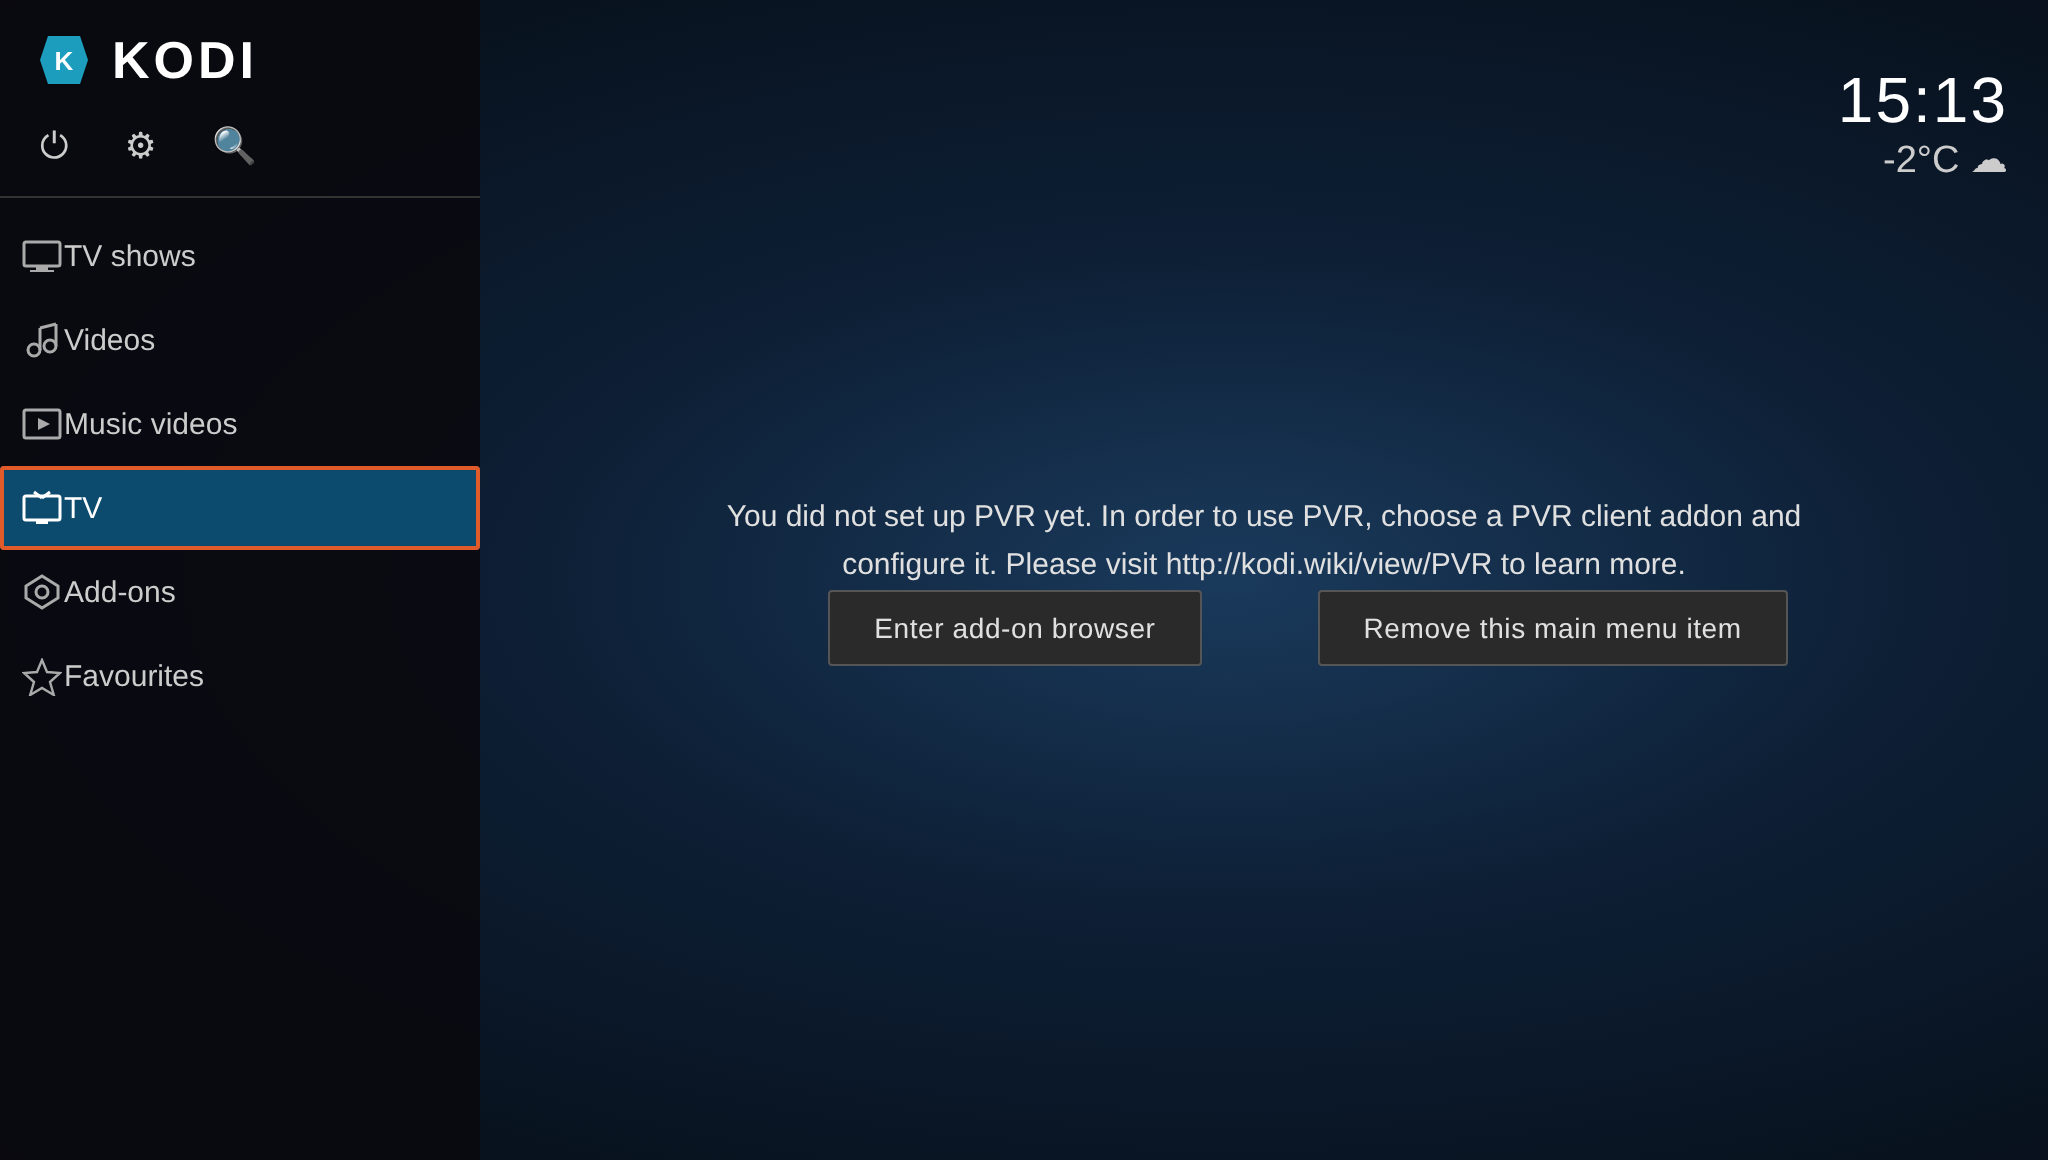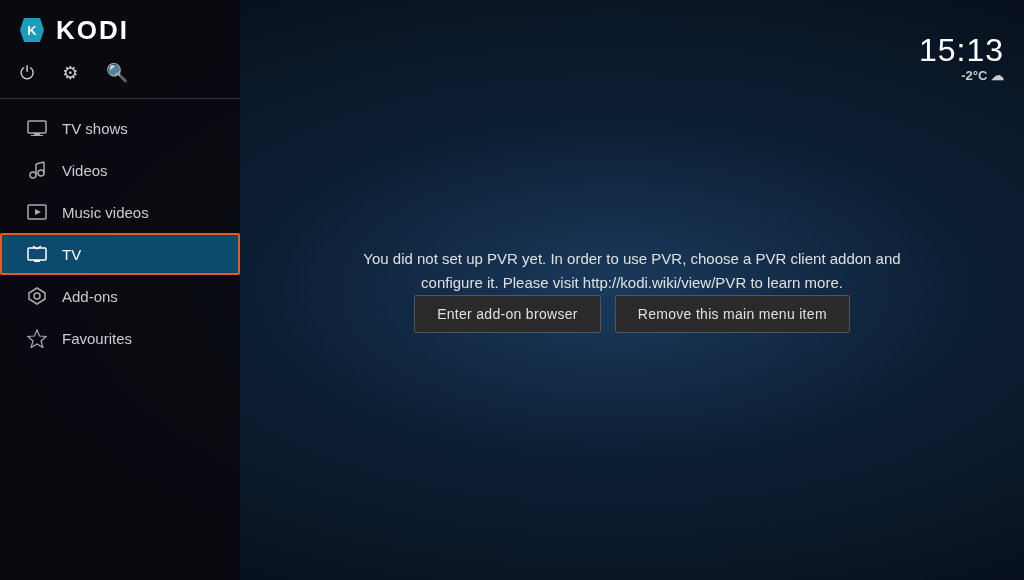--- a/index.html
+++ b/index.html
@@ -69,22 +69,21 @@
 
     .sidebar-divider {
       height: 1px;
       background: #333;
       margin: 0 0 8px 0;
     }
 
     .nav-item {
       display: flex;
       align-items: center;
-      padding: 10px 26px;
-      gap: 14px;
+      padding: 10px 10px;
       cursor: pointer;
       color: #cccccc;
       font-size: 16px;
       border-radius: 2px;
       position: relative;
     }
 
     .nav-item.active {
       background: #0c4a6e;
       color: #ffffff;
@@ -128,24 +127,23 @@
     }
 
     .clock-time {
       font-size: 32px;
       font-weight: 300;
       line-height: 1;
       letter-spacing: 1px;
     }
 
     .clock-info {
-      font-size: 13px;
+      font-size: 19px;
       color: #cccccc;
       margin-top: 2px;
-      font-weight: bold;
     }
 
     
     .pvr-message-box {
       text-align: center;
       max-width: 680px;
       padding: 30px 40px;
     }
 
     .pvr-message-text {
@@ -162,20 +160,21 @@
 
     .pvr-btn {
       background: #2a2a2a;
       color: #e0e0e0;
       border: 1px solid #555;
       padding: 10px 22px;
       font-size: 14px;
       cursor: pointer;
       border-radius: 2px;
       letter-spacing: 0.3px;
+      margin-left: 44px;
     }
   </style>
 </head>
 <body>
 
 <div class="app-container">
 
   <div class="sidebar">
 
     <div class="sidebar-header">

